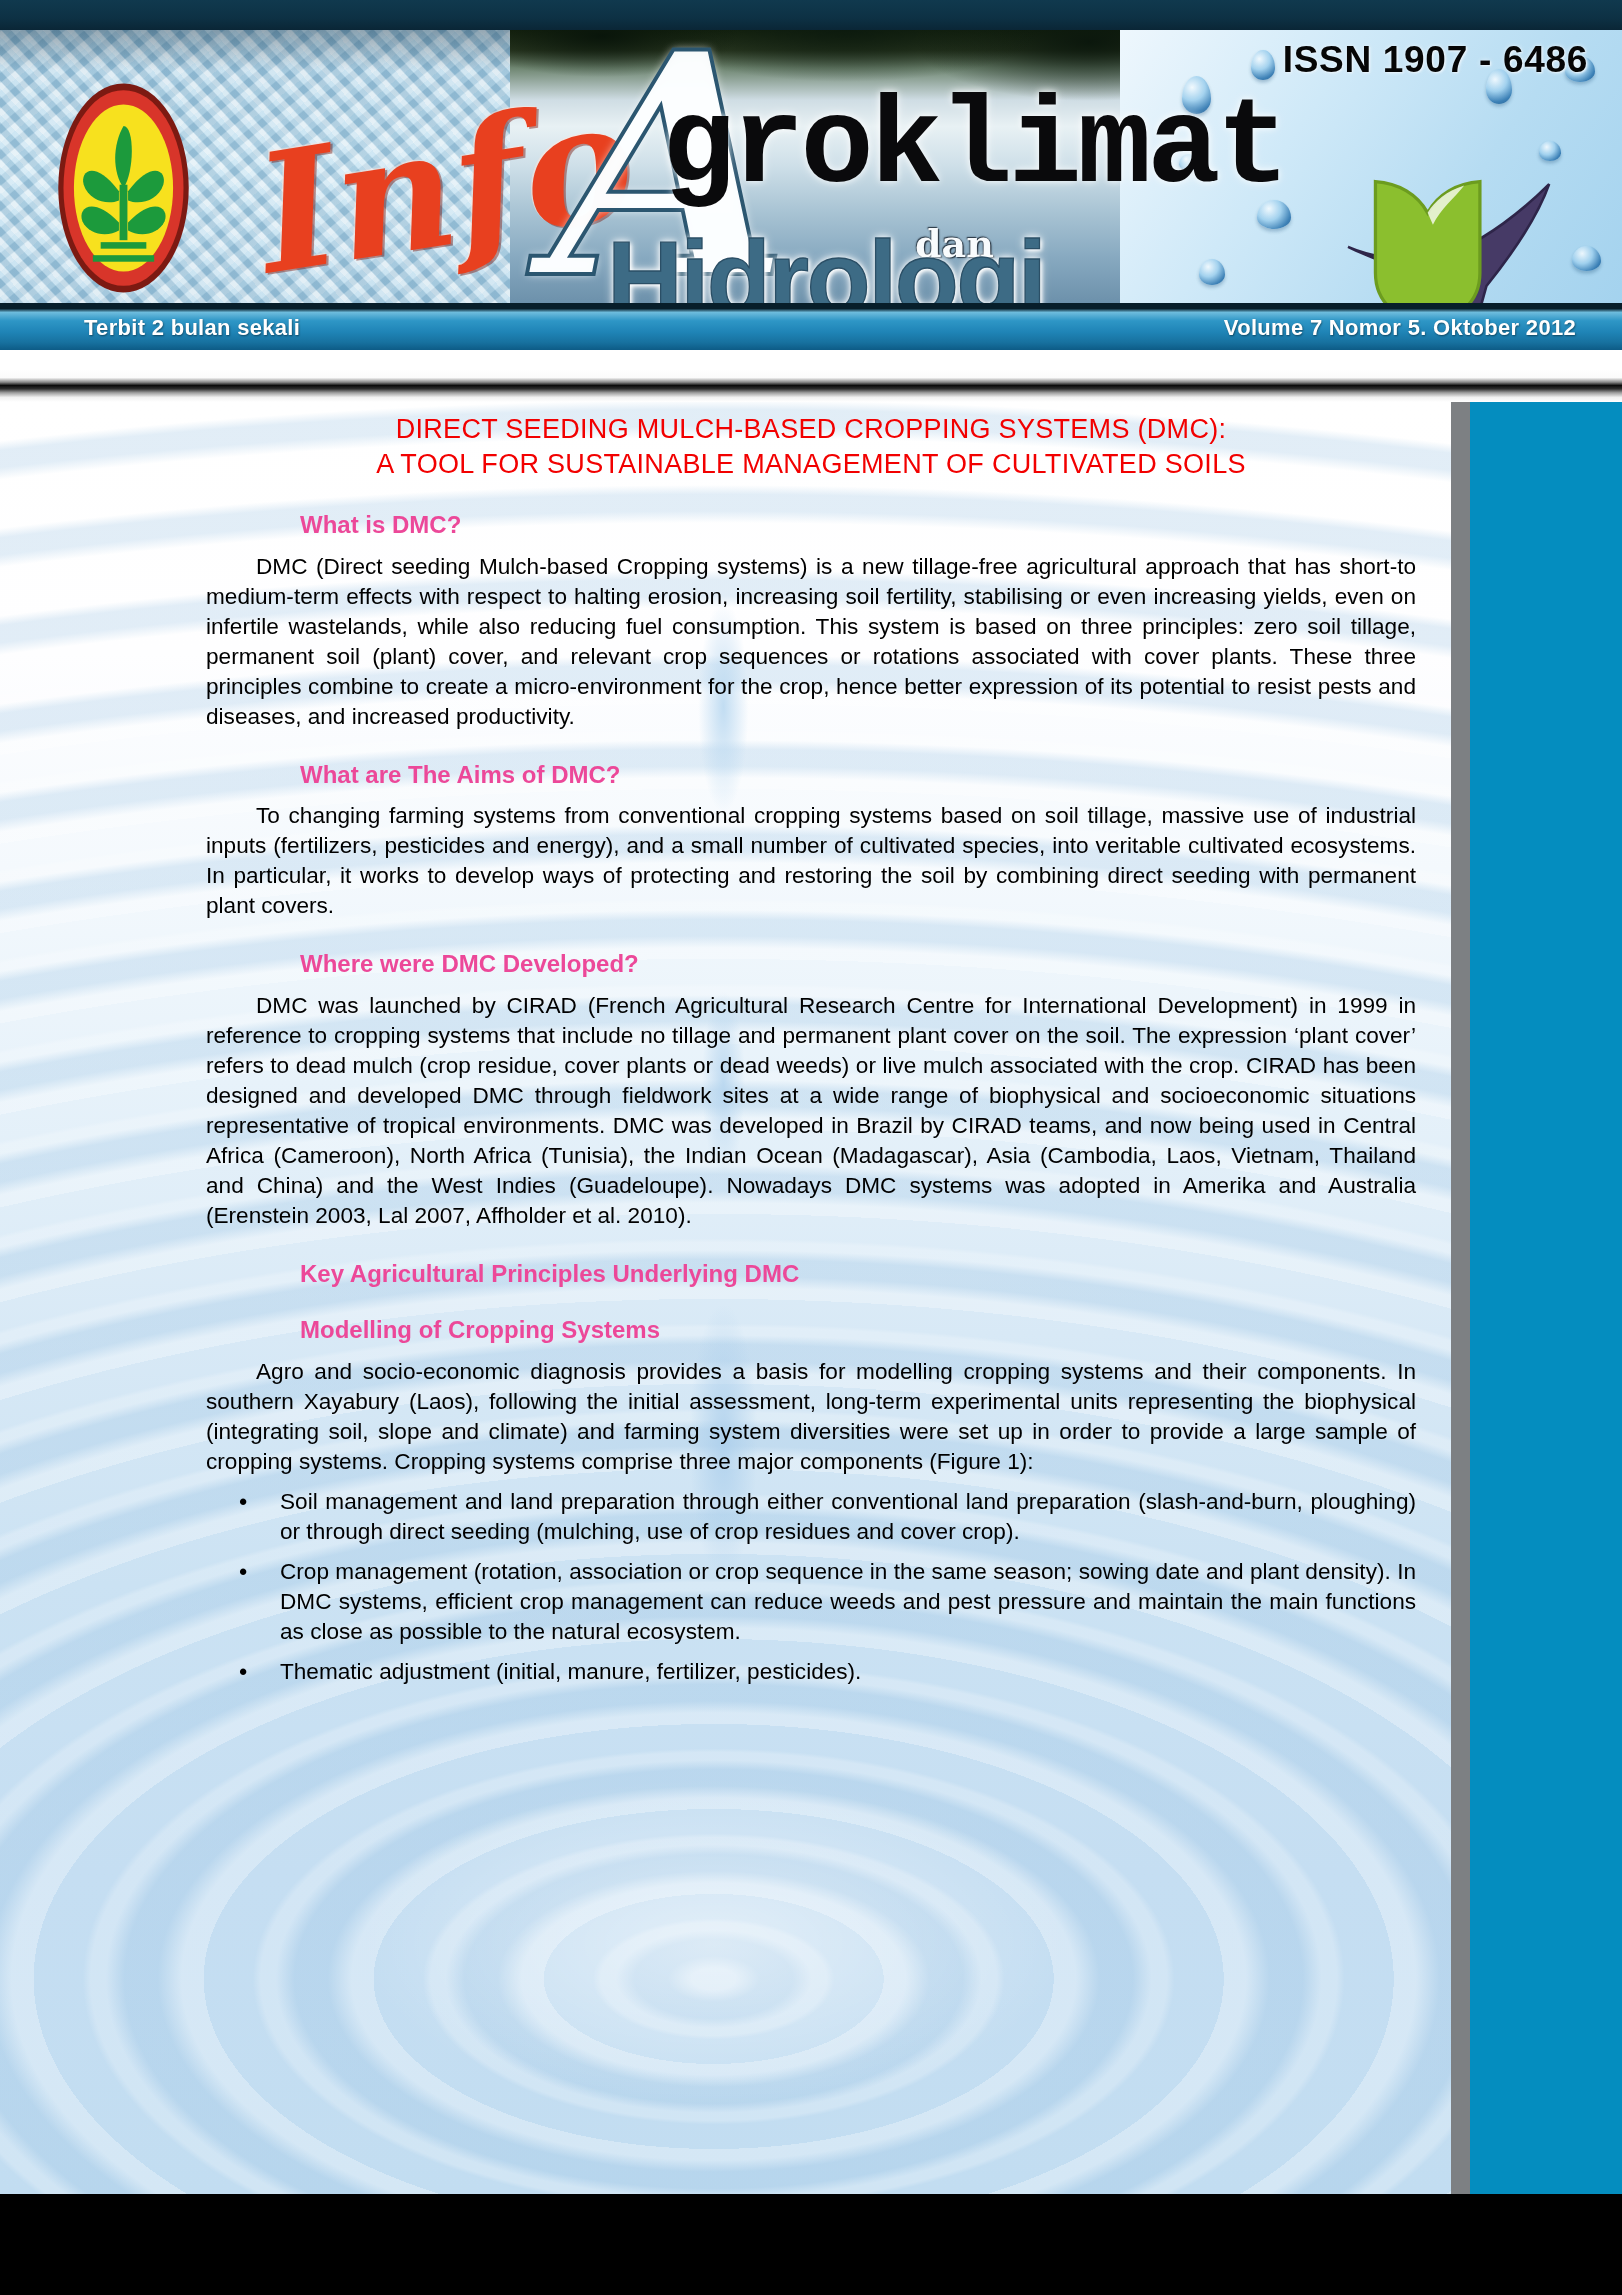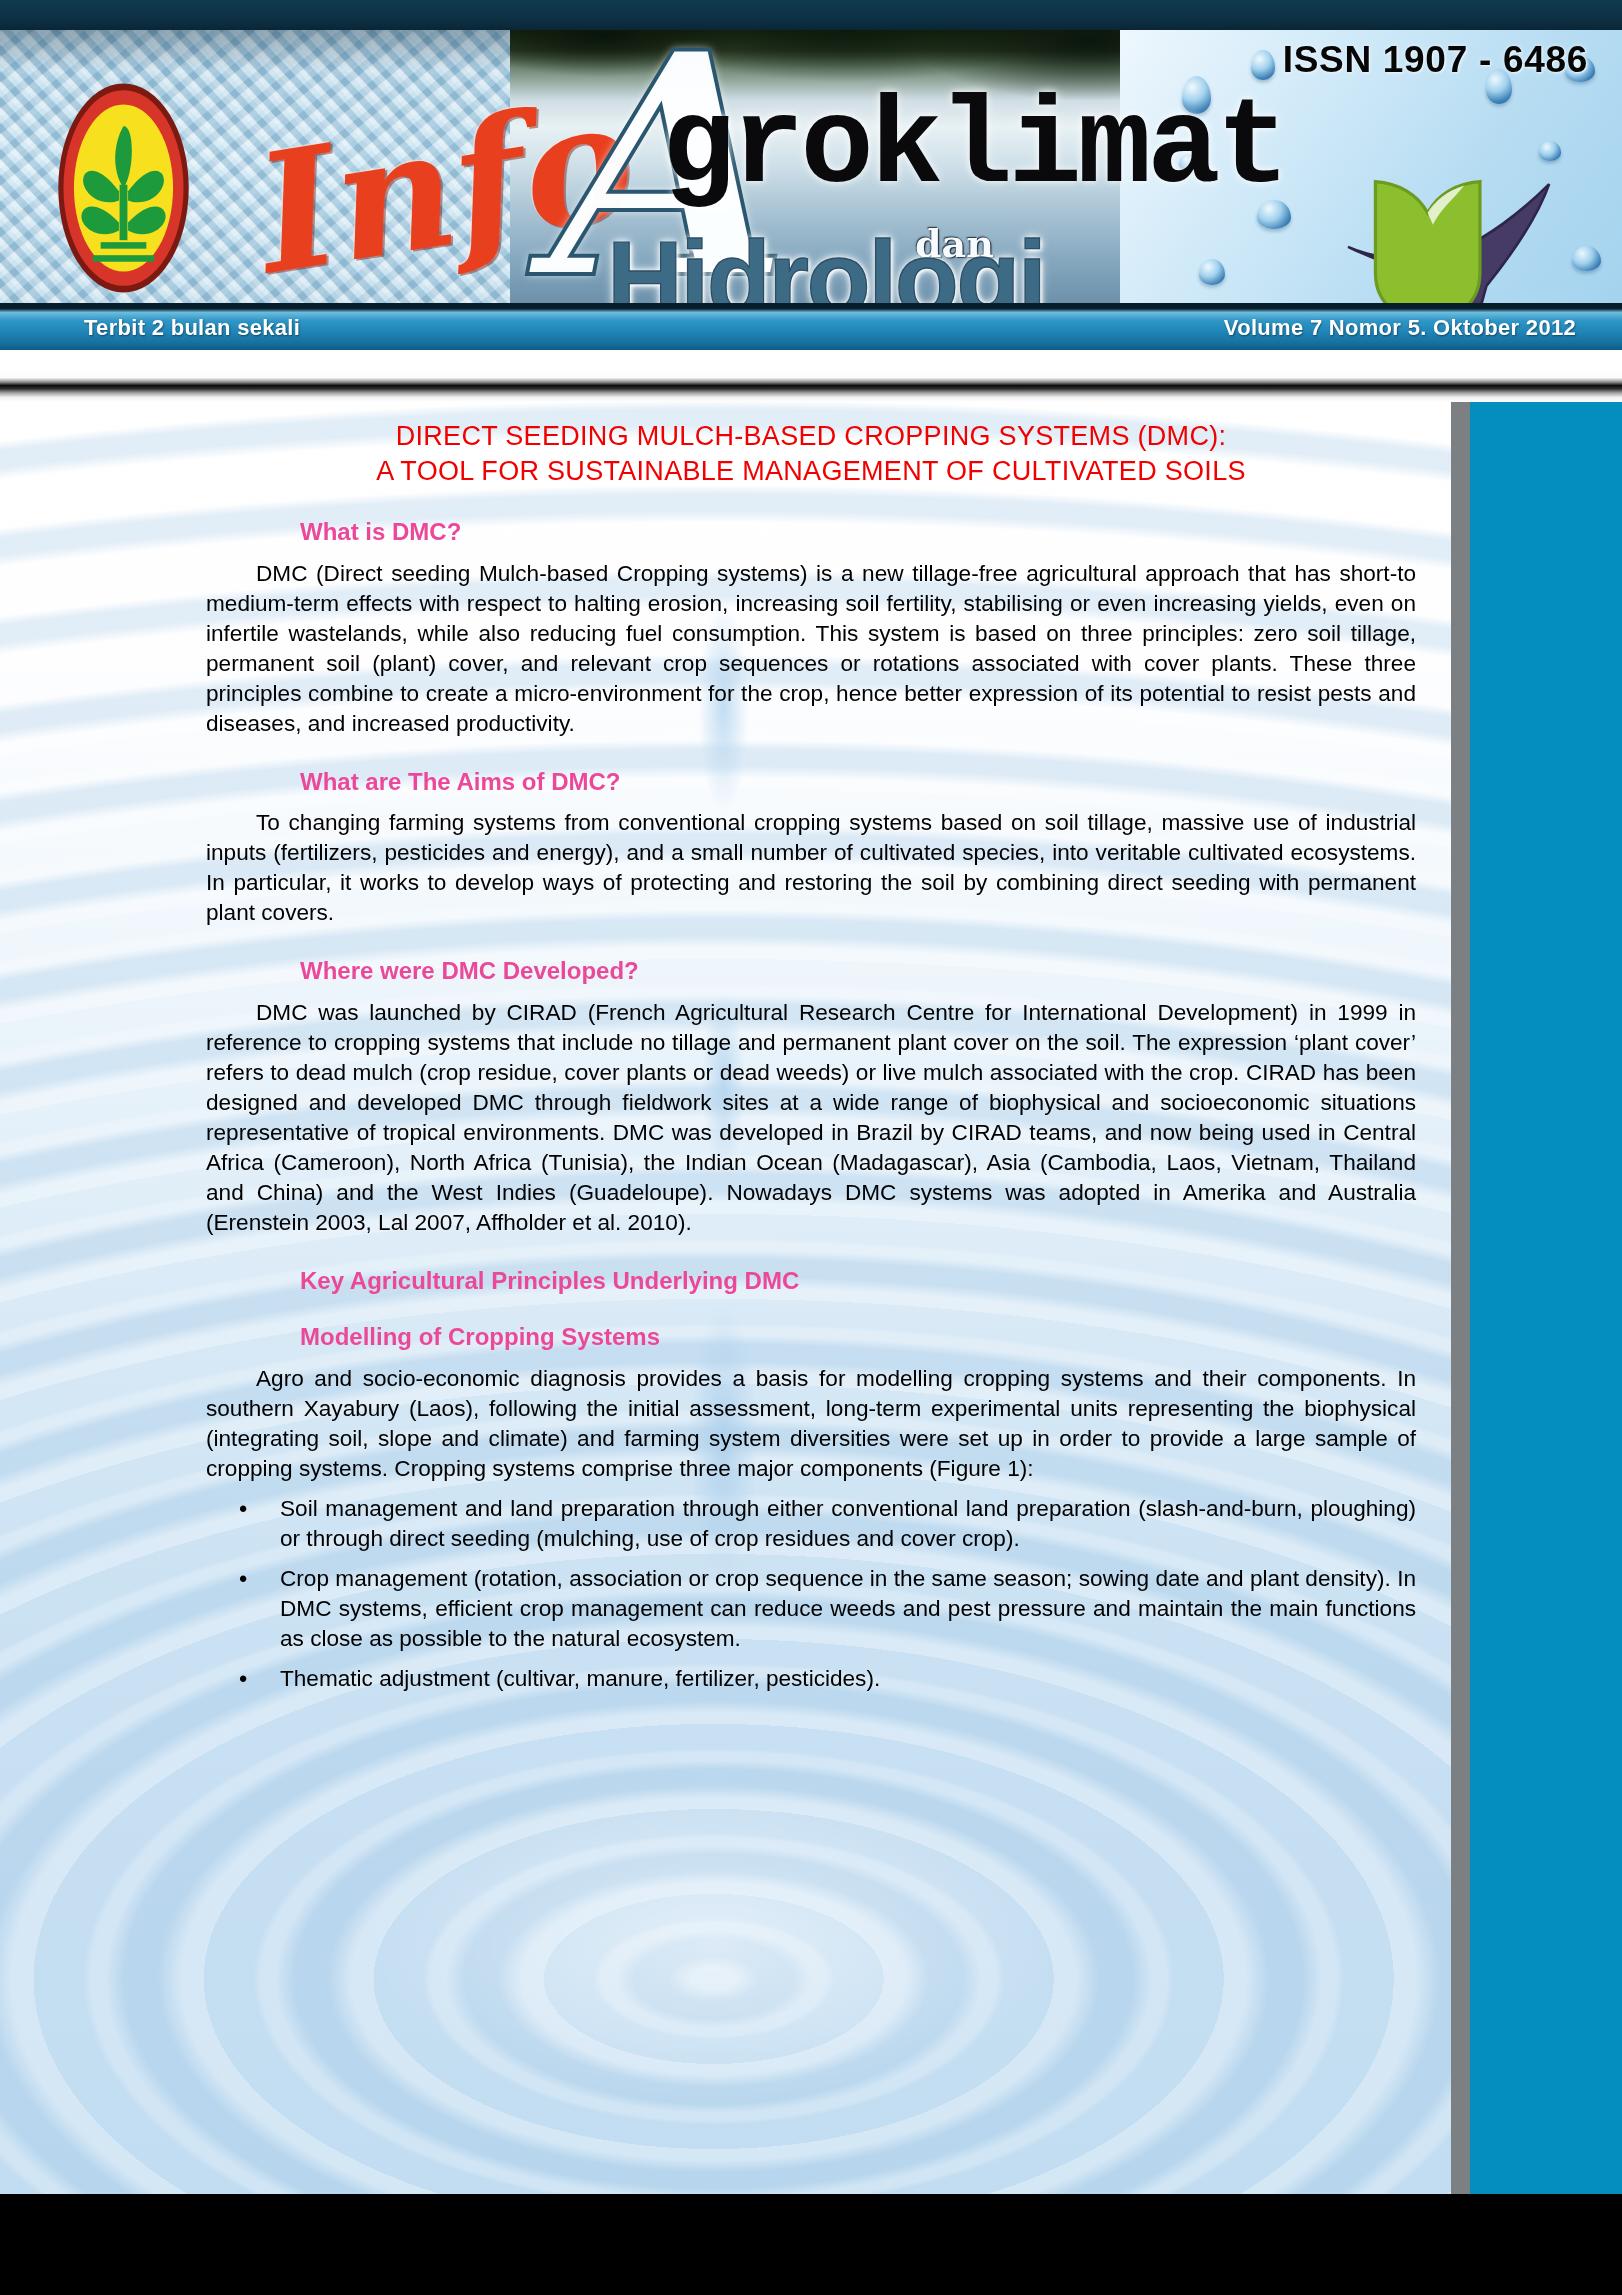--- a/index.html
+++ b/index.html
@@ -92,21 +92,21 @@
       repeating-radial-gradient(ellipse 982px 491px at 44% 88%, rgba(255,255,255,0.30) 0 22px, rgba(158,197,228,0.30) 46px 79px, rgba(255,255,255,0.24) 98px 113px, rgba(183,216,240,0) 121px 170px),
       linear-gradient(180deg,#ffffff 0%,#fefeff 14%,#f4f9fd 26%,#e7f2fa 38%,#d8e9f6 52%,#cbe2f3 66%,#c5def2 82%,#c2ddf1 100%);
   }
 
   .strip-gray { position:absolute; left:1451px; top:402px; width:19px; height:1792px; background:#7d8083; }
   .strip-blue { position:absolute; left:1470px; top:402px; width:152px; height:1792px; background:#048dbf; }
   .footer { position:absolute; left:0; top:2194px; width:1622px; height:101px; background:#000000; }
 
   
   .content { position:absolute; left:206px; top:402px; width:1210px; color:#000; }
-  .art-title { margin-top:17px; text-align:center; color:#f20000;
+  .art-title { margin-top:10px; text-align:center; color:#f20000;
     font-size:27px; line-height:35px; font-weight:normal; letter-spacing:0.3px; }
   h3.sec { font-size:24px; line-height:26px; font-weight:bold; margin:30px 0 13.7px 94px; color:#ec4899; }
   p.body { font-size:22.6px; line-height:30px; text-align:justify; text-indent:50px; color:#000; }
   ul.blist { list-style:none; margin-top:10.5px; }
   ul.blist li { position:relative; margin:0 0 9.8px 33px; padding-left:41px;
     font-size:22.6px; line-height:30px; text-align:justify; }
   ul.blist li::before { content:"•"; position:absolute; left:0; top:0; font-size:23.6px; }
 </style>
 </head>
 <body>
@@ -188,18 +188,18 @@
     <p class="body">DMC was launched by CIRAD (French Agricultural Research Centre for International Development) in 1999 in reference to cropping systems that include no tillage and permanent plant cover on the soil. The expression ‘plant cover’ refers to dead mulch (crop residue, cover plants or dead weeds) or live mulch associated with the crop. CIRAD has been designed and developed DMC through fieldwork sites at a wide range of biophysical and socioeconomic situations representative of tropical environments. DMC was developed in Brazil by CIRAD teams, and now being used in Central Africa (Cameroon), North Africa (Tunisia), the Indian Ocean (Madagascar), Asia (Cambodia, Laos, Vietnam, Thailand and China) and the West Indies (Guadeloupe). Nowadays DMC systems was adopted in Amerika and Australia (Erenstein 2003, Lal 2007, Affholder et al. 2010).</p>
 
     <h3 class="sec">Key Agricultural Principles Underlying DMC</h3>
 
     <h3 class="sec">Modelling of Cropping Systems</h3>
     <p class="body">Agro and socio-economic diagnosis provides a basis for modelling cropping systems and their components. In southern Xayabury (Laos), following the initial assessment, long-term experimental units representing the biophysical (integrating soil, slope and climate) and farming system diversities were set up in order to provide a large sample of cropping systems. Cropping systems comprise three major components (Figure 1):</p>
 
     <ul class="blist">
       <li>Soil management and land preparation through either conventional land preparation (slash-and-burn, ploughing) or through direct seeding (mulching, use of crop residues and cover crop).</li>
       <li>Crop management (rotation, association or crop sequence in the same season; sowing date and plant density). In DMC systems, efficient crop management can reduce weeds and pest pressure and maintain the main functions as close as possible to the natural ecosystem.</li>
-      <li>Thematic adjustment (cultivar, manure, fertilizer, pesticides).</li>
+      <li>Thematic adjustment (initial, manure, fertilizer, pesticides).</li>
     </ul>
   </div>
 
 </div>
 
 
 </body></html>

